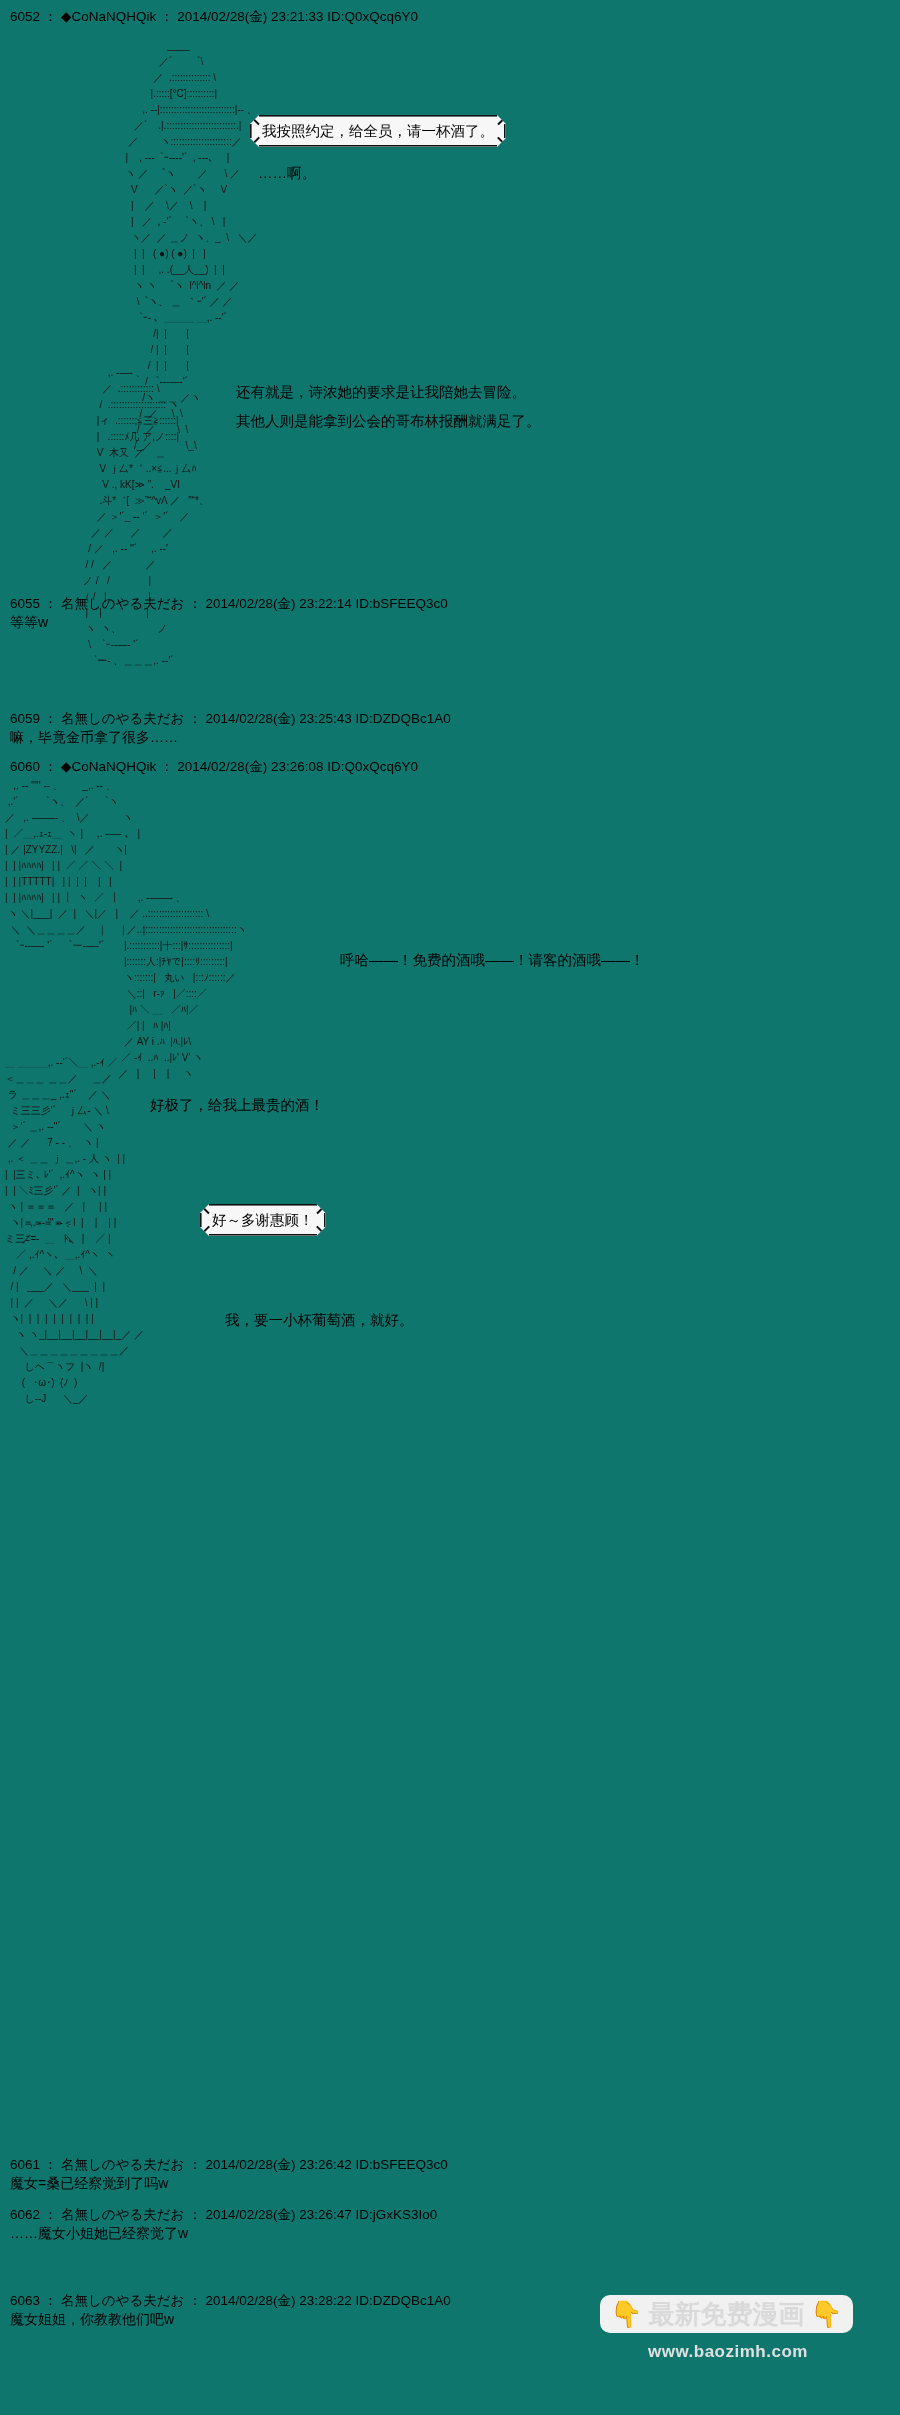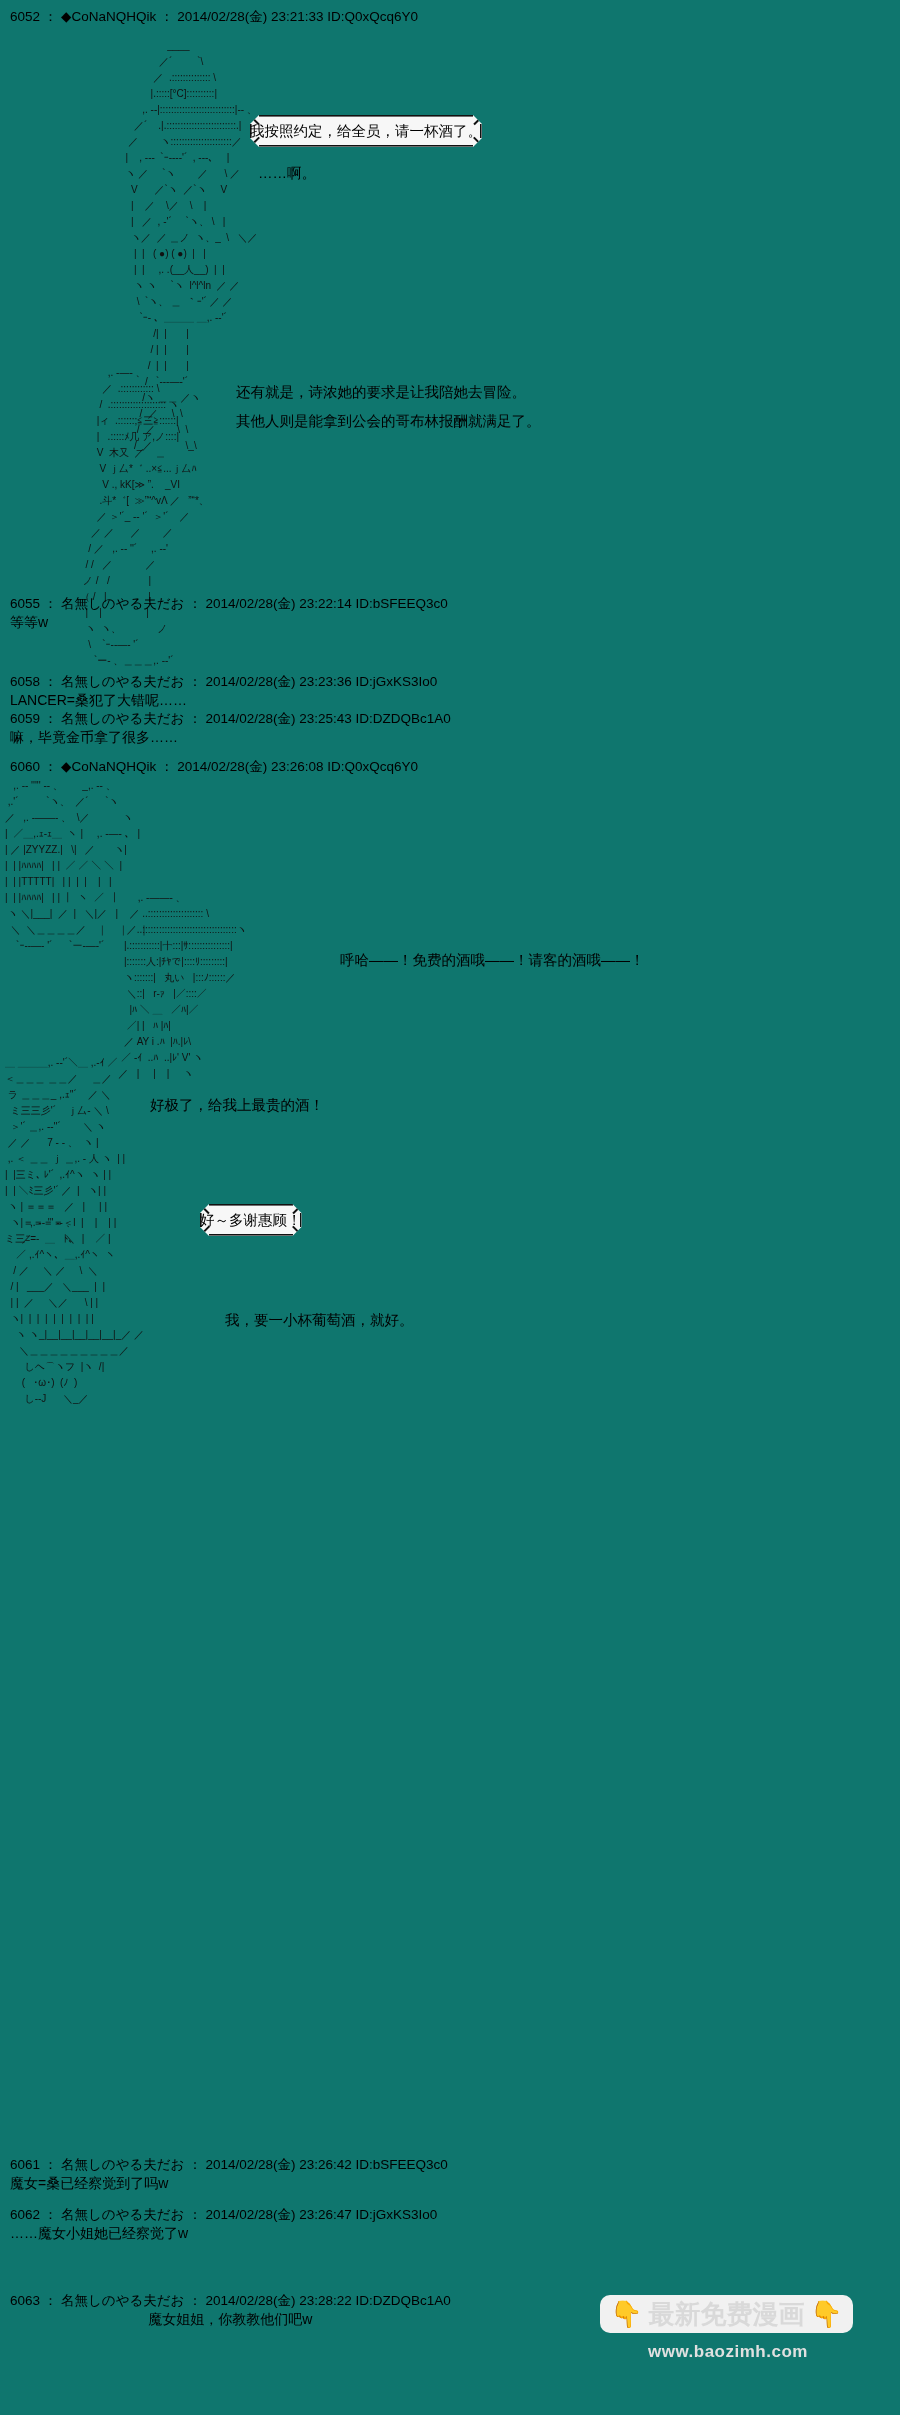--- a/index.html
+++ b/index.html
@@ -41,21 +41,21 @@
     line-height:16px;
     letter-spacing:0px;
     color:#111;
   }
 
   
   .bubble{
     position:absolute;
     background:#f7f7f7;
     border:1.6px solid #111;
-    padding:6px 0;
+    padding:6px 12px;
     font-size:14.5px;
     line-height:20px;
     white-space:nowrap;
     color:#000;
   }
   .bubble.oct{
     
     clip-path:polygon(9px 0,calc(100% - 9px) 0,100% 9px,100% calc(100% - 9px),calc(100% - 9px) 100%,9px 100%,0 calc(100% - 9px),0 9px);
     border:none;
     background:
@@ -169,24 +169,20 @@
      `ー- 、＿＿＿,. -‐'´</div>
 
   <div class="line-text" style="left:236px; top:382px;">还有就是，诗浓她的要求是让我陪她去冒险。</div>
   <div class="line-text" style="left:236px; top:411px;">其他人则是能拿到公会的哥布林报酬就满足了。</div>
 
   <div class="post" style="top:595px;">
     <div class="post-head">6055 ： 名無しのやる夫だお ： 2014/02/28(金) 23:22:14 ID:bSFEEQ3c0</div>
     <div class="post-body">等等w</div>
   </div>
 
-  <div class="post" style="top:673px;">
-    <div class="post-head">6058 ： 名無しのやる夫だお ： 2014/02/28(金) 23:23:36 ID:jGxKS3Io0</div>
-    <div class="post-body">LANCER=桑犯了大错呢……</div>
-  </div>
   <div class="post" style="top:710px;">
     <div class="post-head">6059 ： 名無しのやる夫だお ： 2014/02/28(金) 23:25:43 ID:DZDQBc1A0</div>
     <div class="post-body">嘛，毕竟金币拿了很多……</div>
   </div>
 
   <div class="post" style="top:758px;">
     <div class="post-head">6060 ： ◆CoNaNQHQik ： 2014/02/28(金) 23:26:08 ID:Q0xQcq6Y0</div>
   </div>
 
   <div class="aa" style="left:5px; top:778px;">   ,. -‐ ''''' ‐- 、       _,. -‐ 、
@@ -252,21 +248,21 @@
   <div class="line-text" style="left:225px; top:1310px;">我，要一小杯葡萄酒，就好。</div>
 
   <div class="post" style="top:2156px;">
     <div class="post-head">6061 ： 名無しのやる夫だお ： 2014/02/28(金) 23:26:42 ID:bSFEEQ3c0</div>
     <div class="post-body">魔女=桑已经察觉到了吗w</div>
   </div>
   <div class="post" style="top:2206px;">
     <div class="post-head">6062 ： 名無しのやる夫だお ： 2014/02/28(金) 23:26:47 ID:jGxKS3Io0</div>
     <div class="post-body">……魔女小姐她已经察觉了w</div>
   </div>
-  <div class="post" style="top:2292px;text-align:center;">
+  <div class="post" style="top:2292px;">
     <div class="post-head">6063 ： 名無しのやる夫だお ： 2014/02/28(金) 23:28:22 ID:DZDQBc1A0</div>
     <div class="post-body">魔女姐姐，你教教他们吧w</div>
   </div>
 
   <div class="watermark" style="left:600px; top:2295px;">
     <span class="hand">👇</span>
     <span>最新免费漫画</span>
     <span class="hand">👇</span>
   </div>
   <div class="wm-url" style="left:648px; top:2342px;">www.baozimh.com</div>

